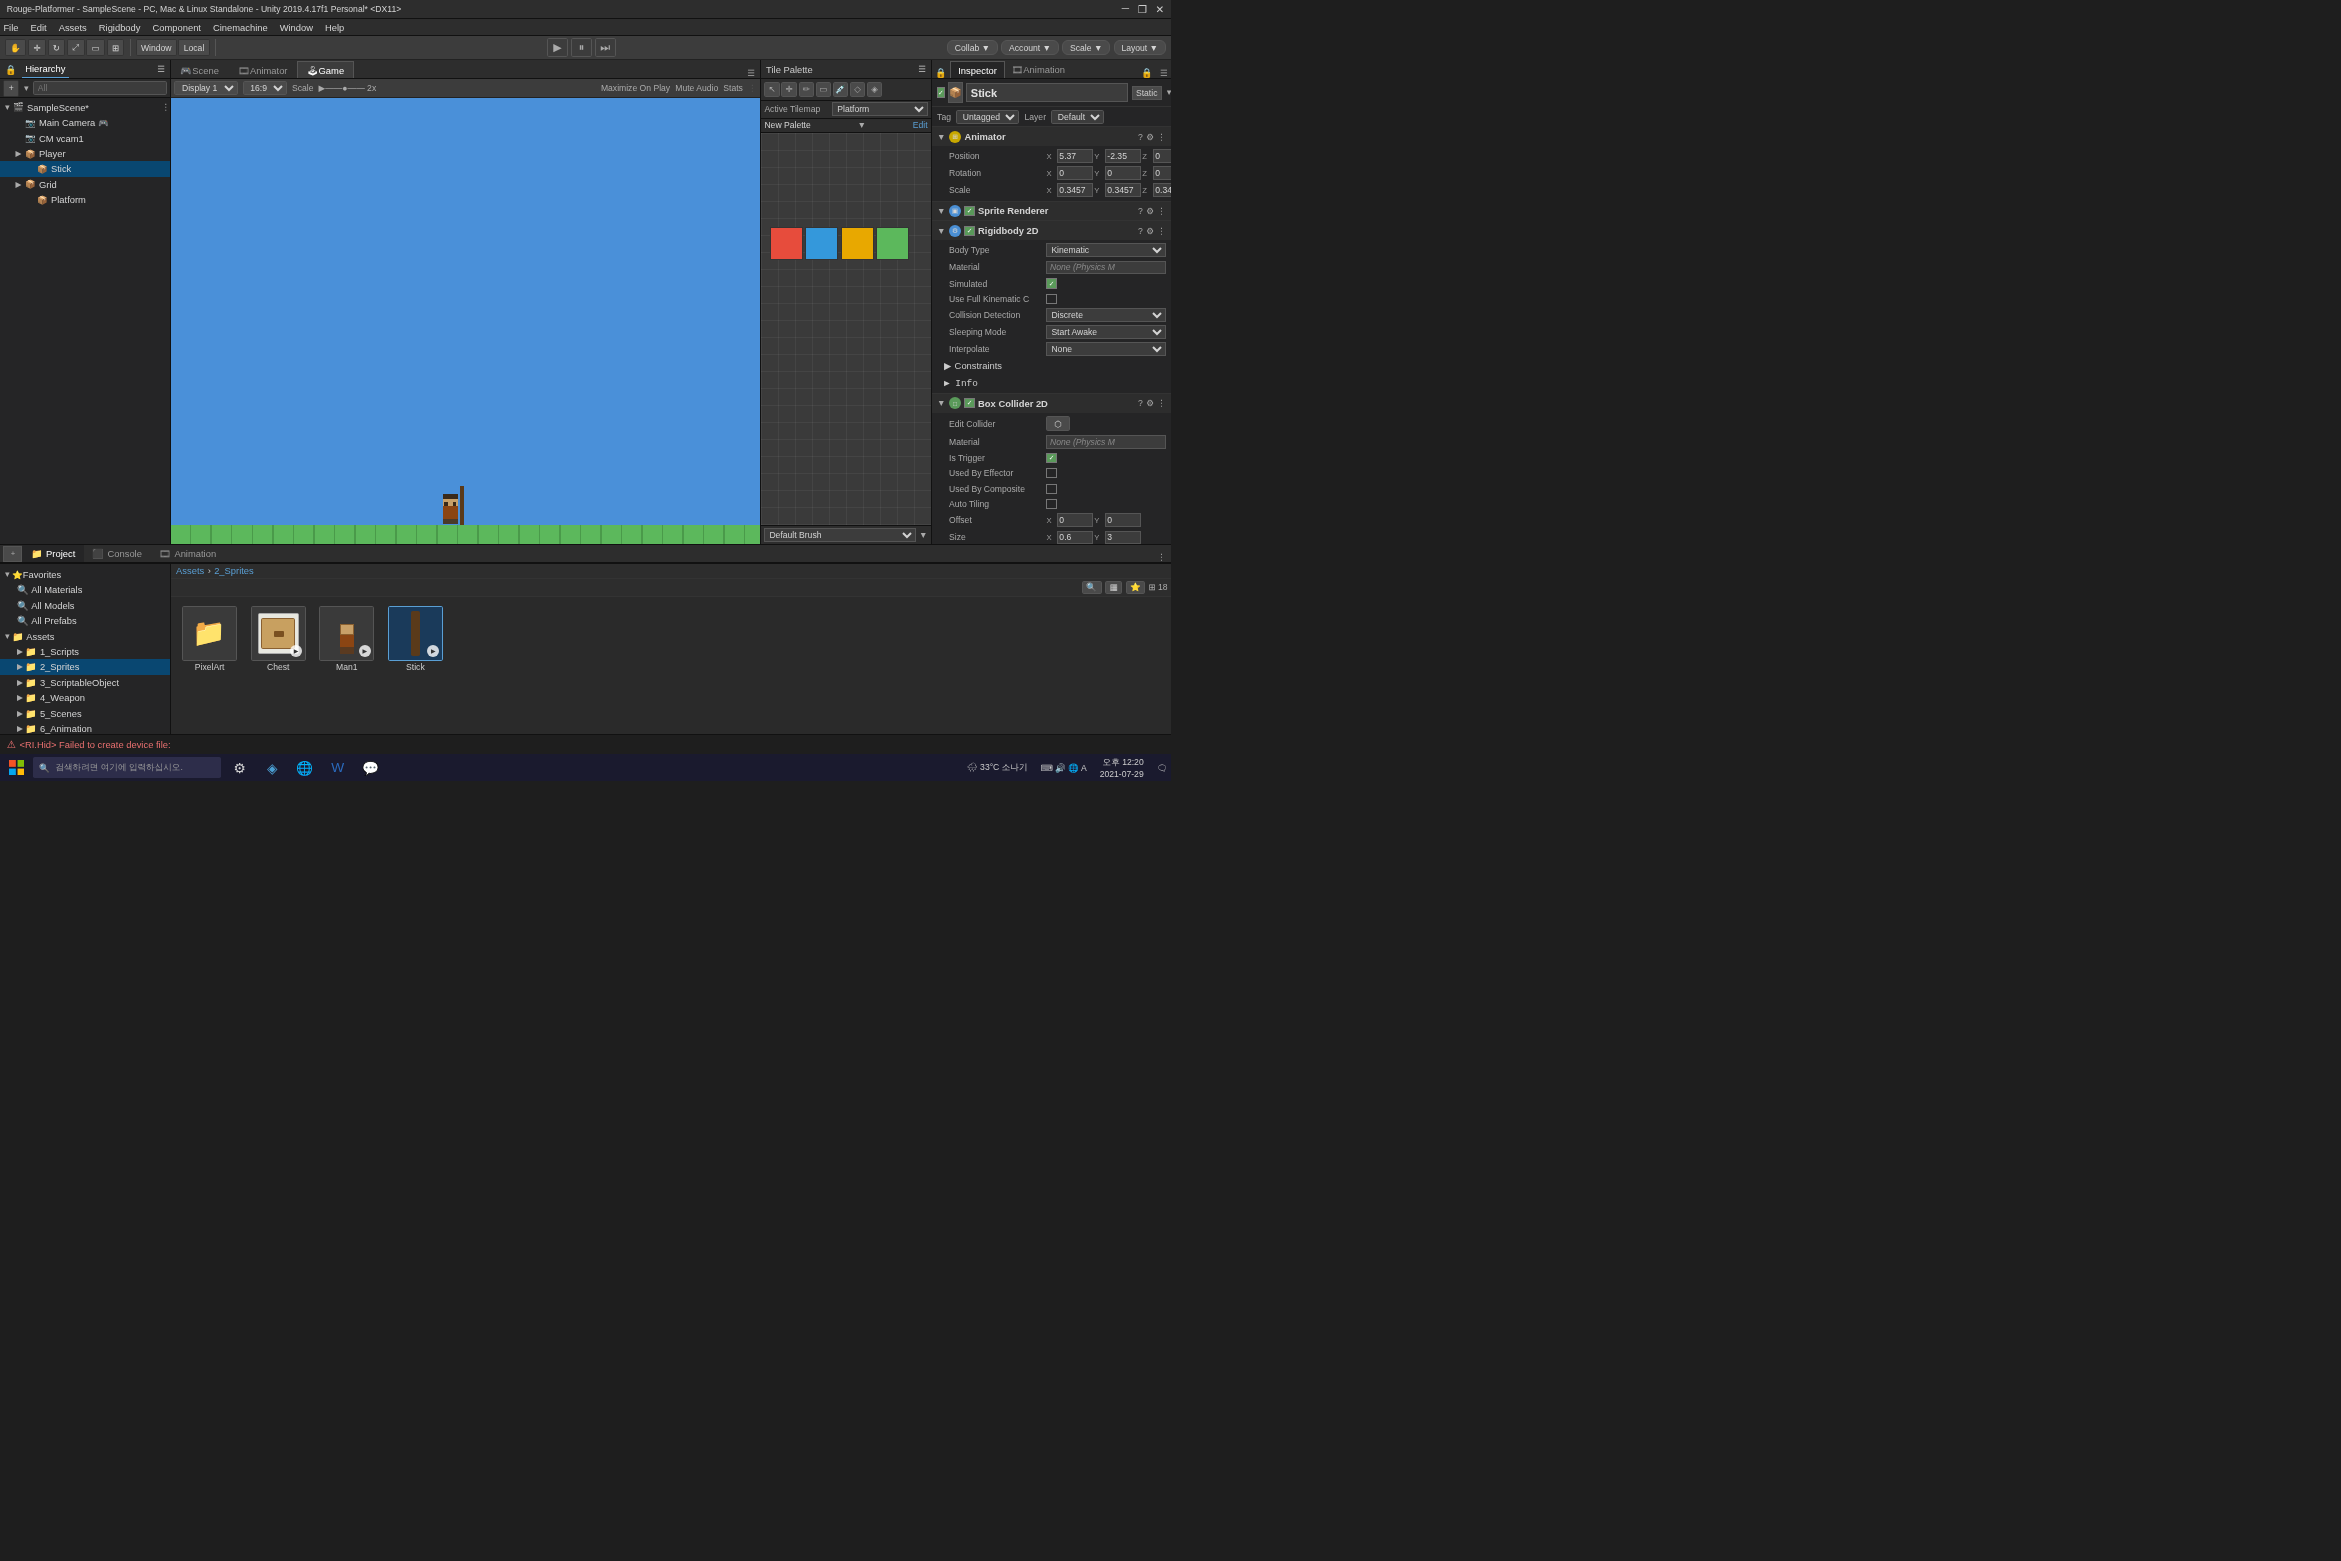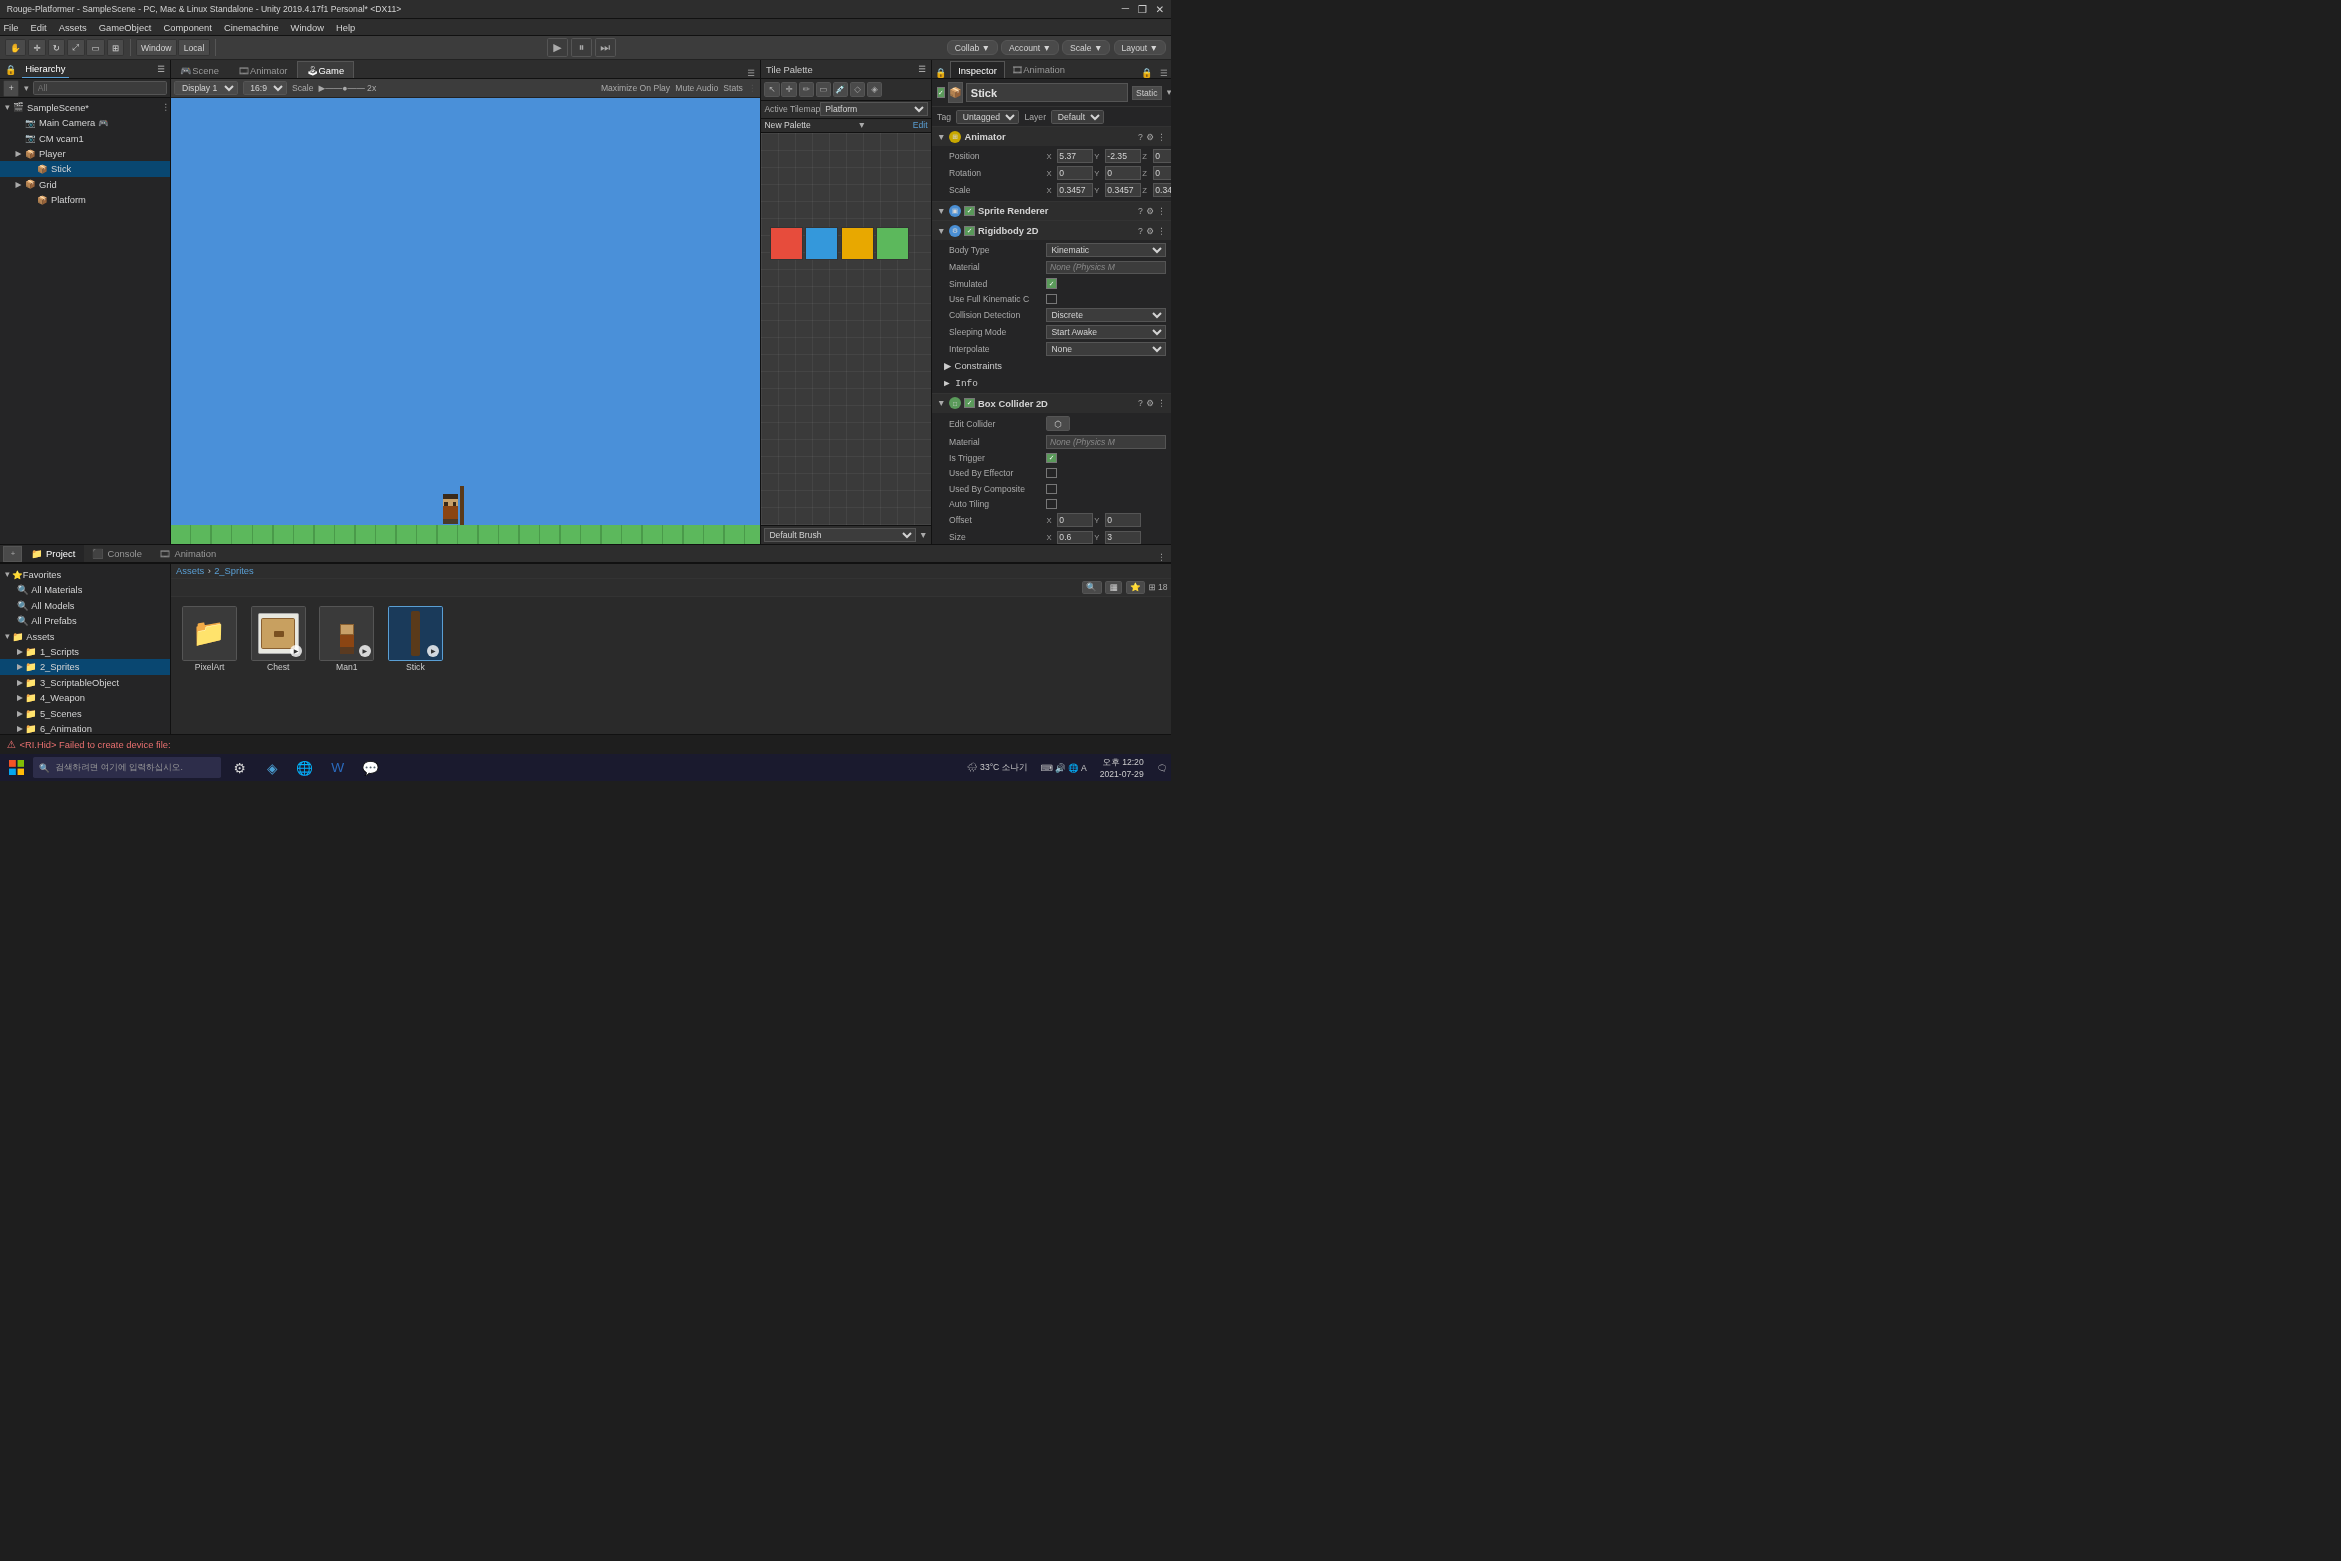--- a/index.html
+++ b/index.html
@@ -294,21 +294,21 @@
       border-radius: 1.7px;
       cursor: pointer;
       font-size: 8.6px;
       display: flex; align-items: center; justify-content: center;
       color: #aaa;
     }
     .tile-active-row {
       display: flex;
       align-items: center;
       padding: 1.7px 3.4px;
-      gap: 0;
+      gap: 12px;
       background: #2d2d2d;
       border-bottom: 0.9px solid #111;
       font-size: 8.6px;
     }
     .tile-active-label { color: #aaa; }
     .tile-select {
       flex: 1;
       background: #3c3c3c;
       border: 0.9px solid #555;
       color: #d4d4d4;
@@ -770,21 +770,21 @@
     <span>─</span>
     <span>❐</span>
     <span>✕</span>
   </div>
 </div>
 
 <div id="menu-bar">
   <span>File</span>
   <span>Edit</span>
   <span>Assets</span>
-  <span>GameObject</span>
+  <span>Rigidbody</span>
   <span>Component</span>
   <span>Cinemachine</span>
   <span>Window</span>
   <span>Help</span>
 </div>
 
 <div id="toolbar">
   <div class="toolbar-group">
     <button class="toolbar-btn">✋</button>
     <button class="toolbar-btn">✛</button>

